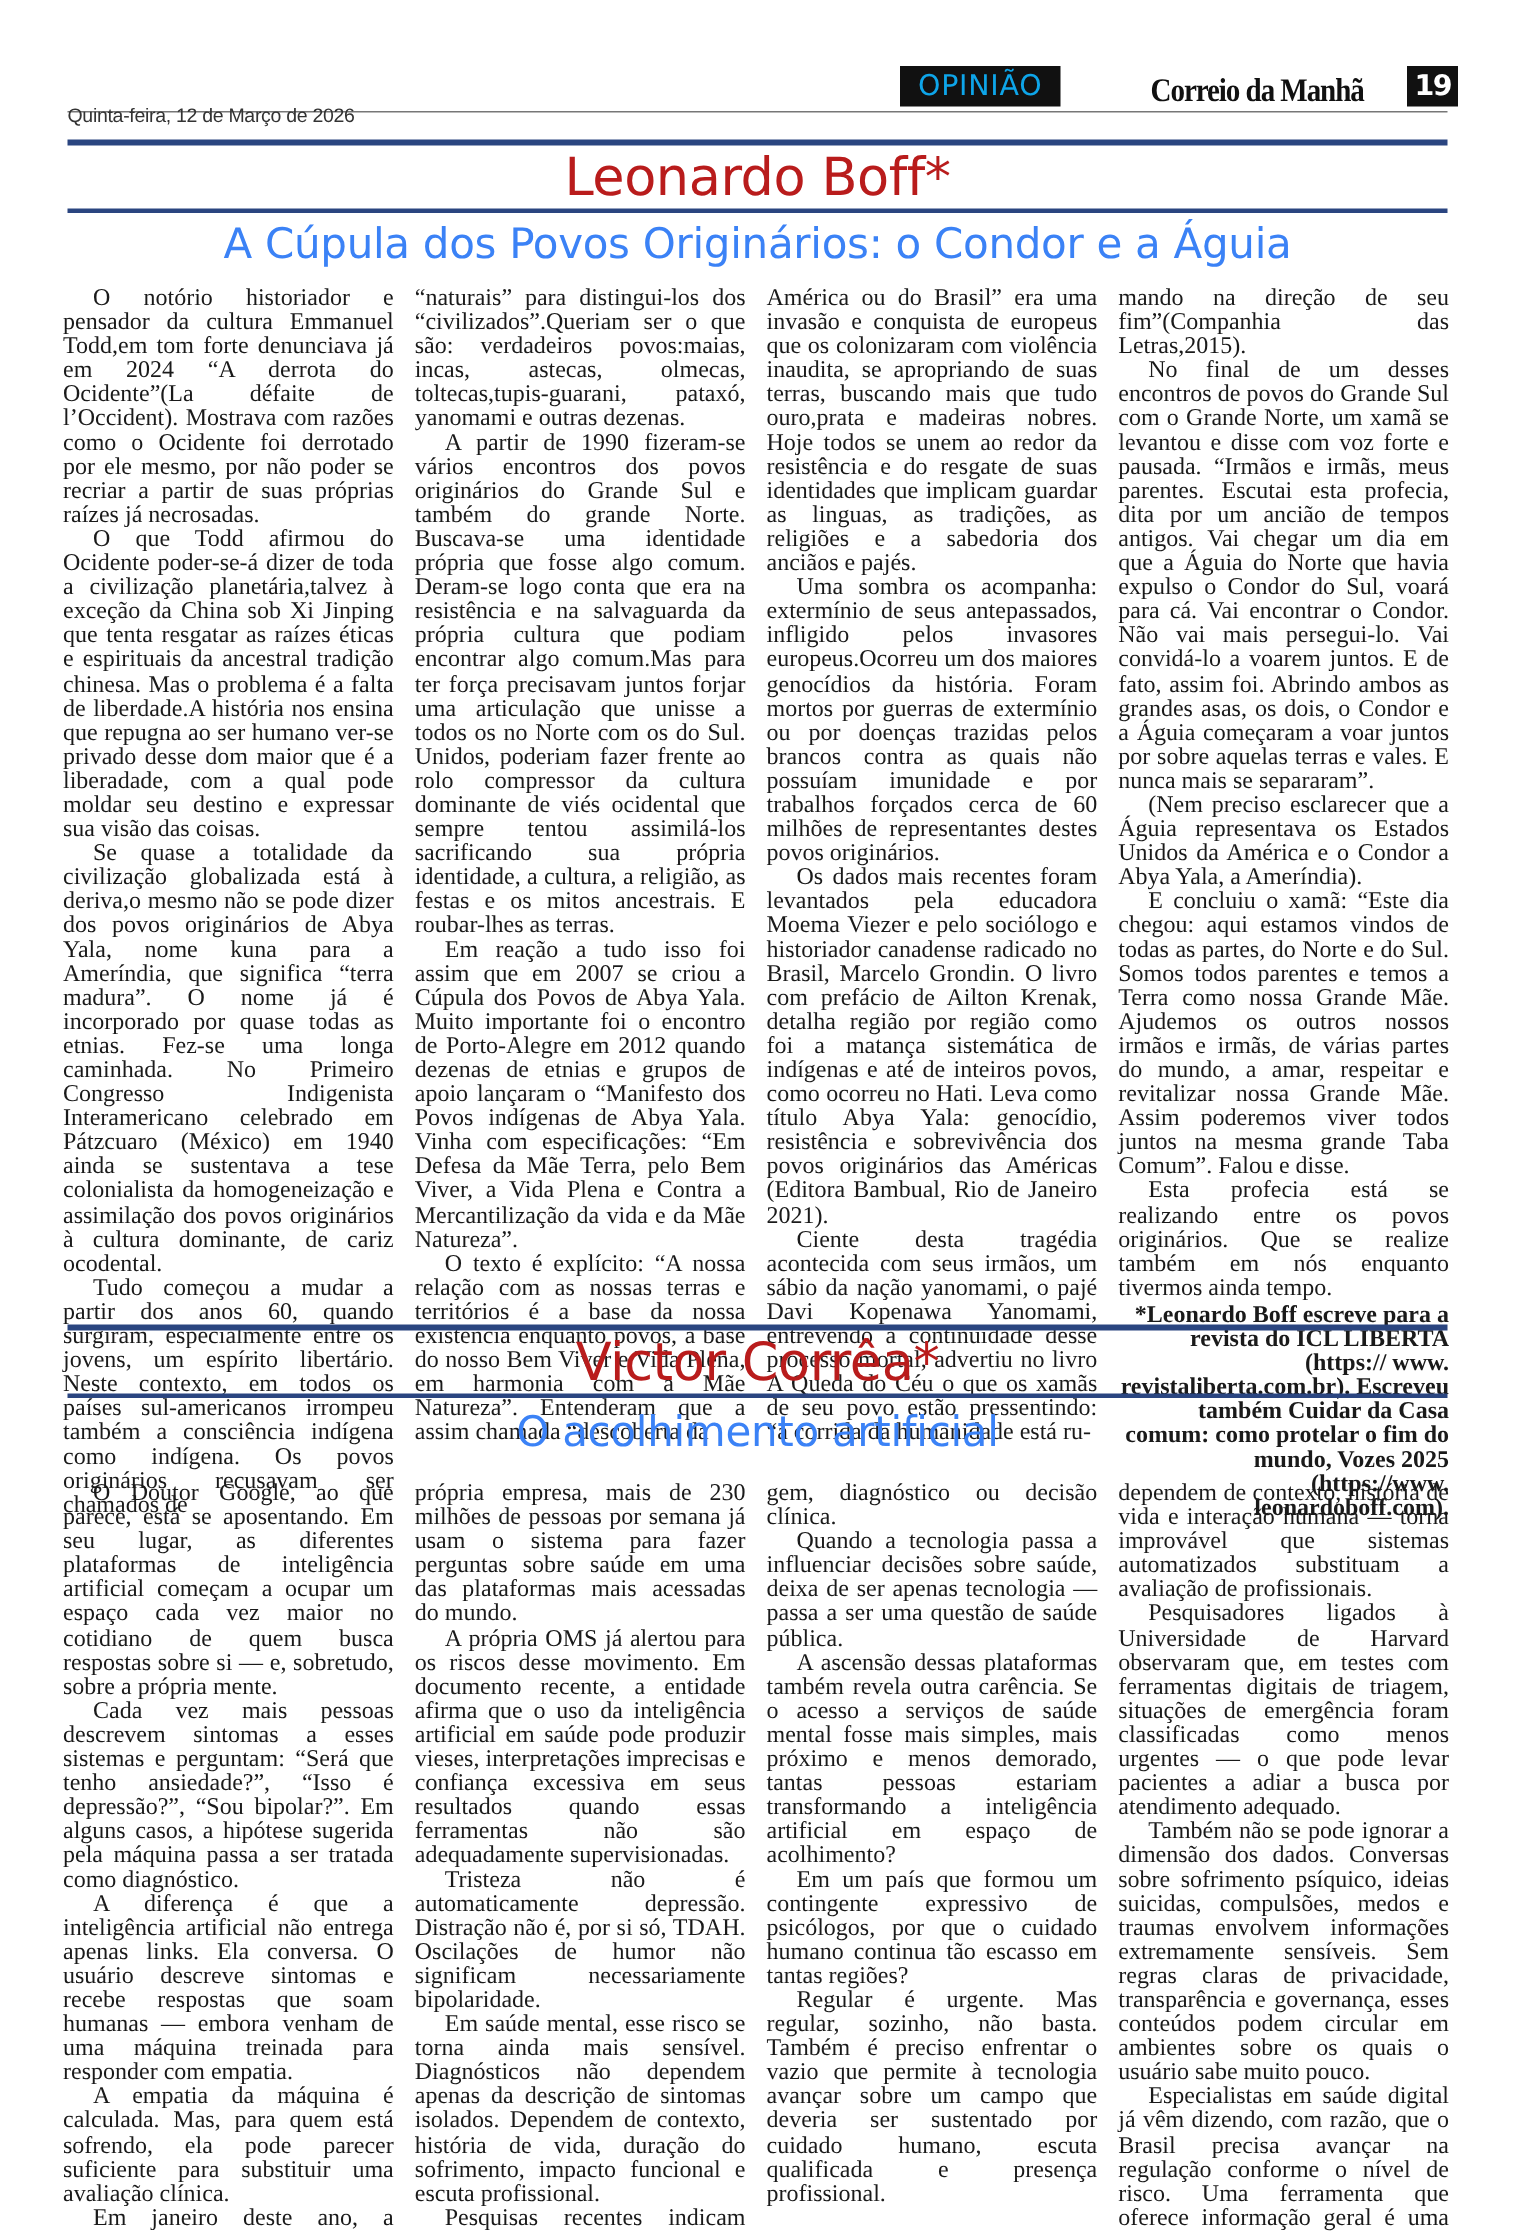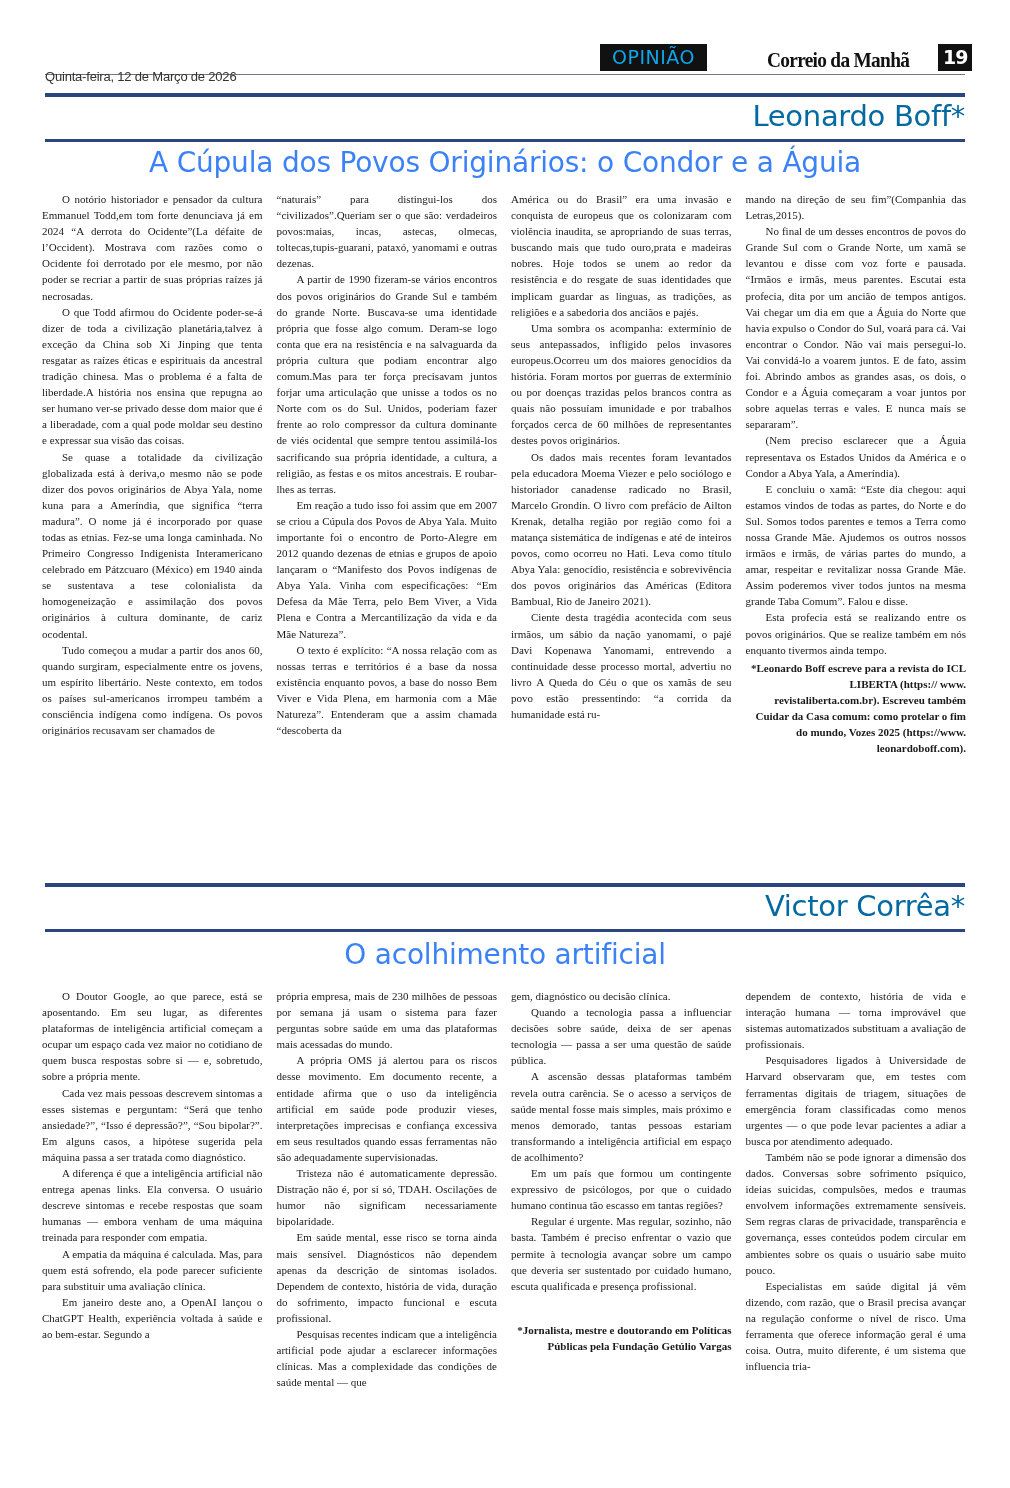--- a/index.html
+++ b/index.html
@@ -5,25 +5,25 @@
   html, body { margin: 0; padding: 0; background: #ffffff; }
   body { width: 1010px; height: 1488px; position: relative; overflow: hidden; color: #1a1a1a; }
   .masthead { position: absolute; left: 45px; top: 44px; width: 920px; height: 30px; border-bottom: 1.5px solid #777; }
   .mh-date { position: absolute; left: 0; top: 7px; font-family: "Liberation Sans", sans-serif; font-size: 13px; color: #333; letter-spacing: -0.2px; margin-top: 18px; }
   .mh-section { position: absolute; left: 555px; top: 0; background: #111; color: #0ea5e9; font-family: "DejaVu Sans", sans-serif; font-size: 19px; padding: 2px 12px 3px 12px; letter-spacing: 0.5px; }
   .mh-paper { position: absolute; left: 722px; top: 3px; font-family: "Liberation Serif", serif; font-weight: bold; font-size: 22px; color: #111; letter-spacing: -0.8px; transform: scaleX(0.88); transform-origin: left; }
   .mh-page { position: absolute; left: 893px; top: 0; background: #111; color: #fff; font-family: "DejaVu Sans", sans-serif; font-weight: bold; font-size: 19px; padding: 2px 5px 3px 5px; letter-spacing: -1px; }
 
   .rule-thick { position: absolute; left: 45px; width: 920px; height: 4px; background: #2a4580; }
   .rule-thin { position: absolute; left: 45px; width: 920px; height: 2.5px; background: #2a4580; }
-  .author { position: absolute; left: 45px; width: 920px; text-align: right; font-family: "DejaVu Sans", sans-serif; font-size: 29px; color: #0369a1; letter-spacing: -0.3px; }
+  .author { position: absolute; left: 45px; width: 920px; text-align: center; font-family: "DejaVu Sans", sans-serif; font-size: 35px; color: #b91c1c; letter-spacing: -0.3px; }
   .headline { position: absolute; left: 45px; width: 920px; text-align: center; font-family: "DejaVu Sans", sans-serif; font-size: 28px; color: #3b82f6; letter-spacing: -0.2px; }
 
   .columns { position: absolute; left: 42px; width: 924px; display: flex; gap: 14px; }
-  .col { width: 221px; font-family: "Liberation Serif", serif; font-size: 11px; line-height: 16.1px; text-align: justify; hyphens: manual; color: #1a1a1a; }
+  .col { width: 221px; font-family: "Liberation Serif", serif; font-size: 16px; line-height: 16.1px; text-align: justify; hyphens: manual; color: #1a1a1a; }
   .col p { margin: 0; text-indent: 20px; }
   .col p.cont { text-indent: 0; }
   .col .note { text-align: right; font-weight: bold; text-indent: 0; margin-top: 2px; }
   .col .note2 { text-align: right; font-weight: bold; text-indent: 0; margin-top: 28px; }
 </style>
 </head>
 <body>
 
 <div class="masthead">
   <span class="mh-date">Quinta-feira, 12 de Março de 2026</span>

